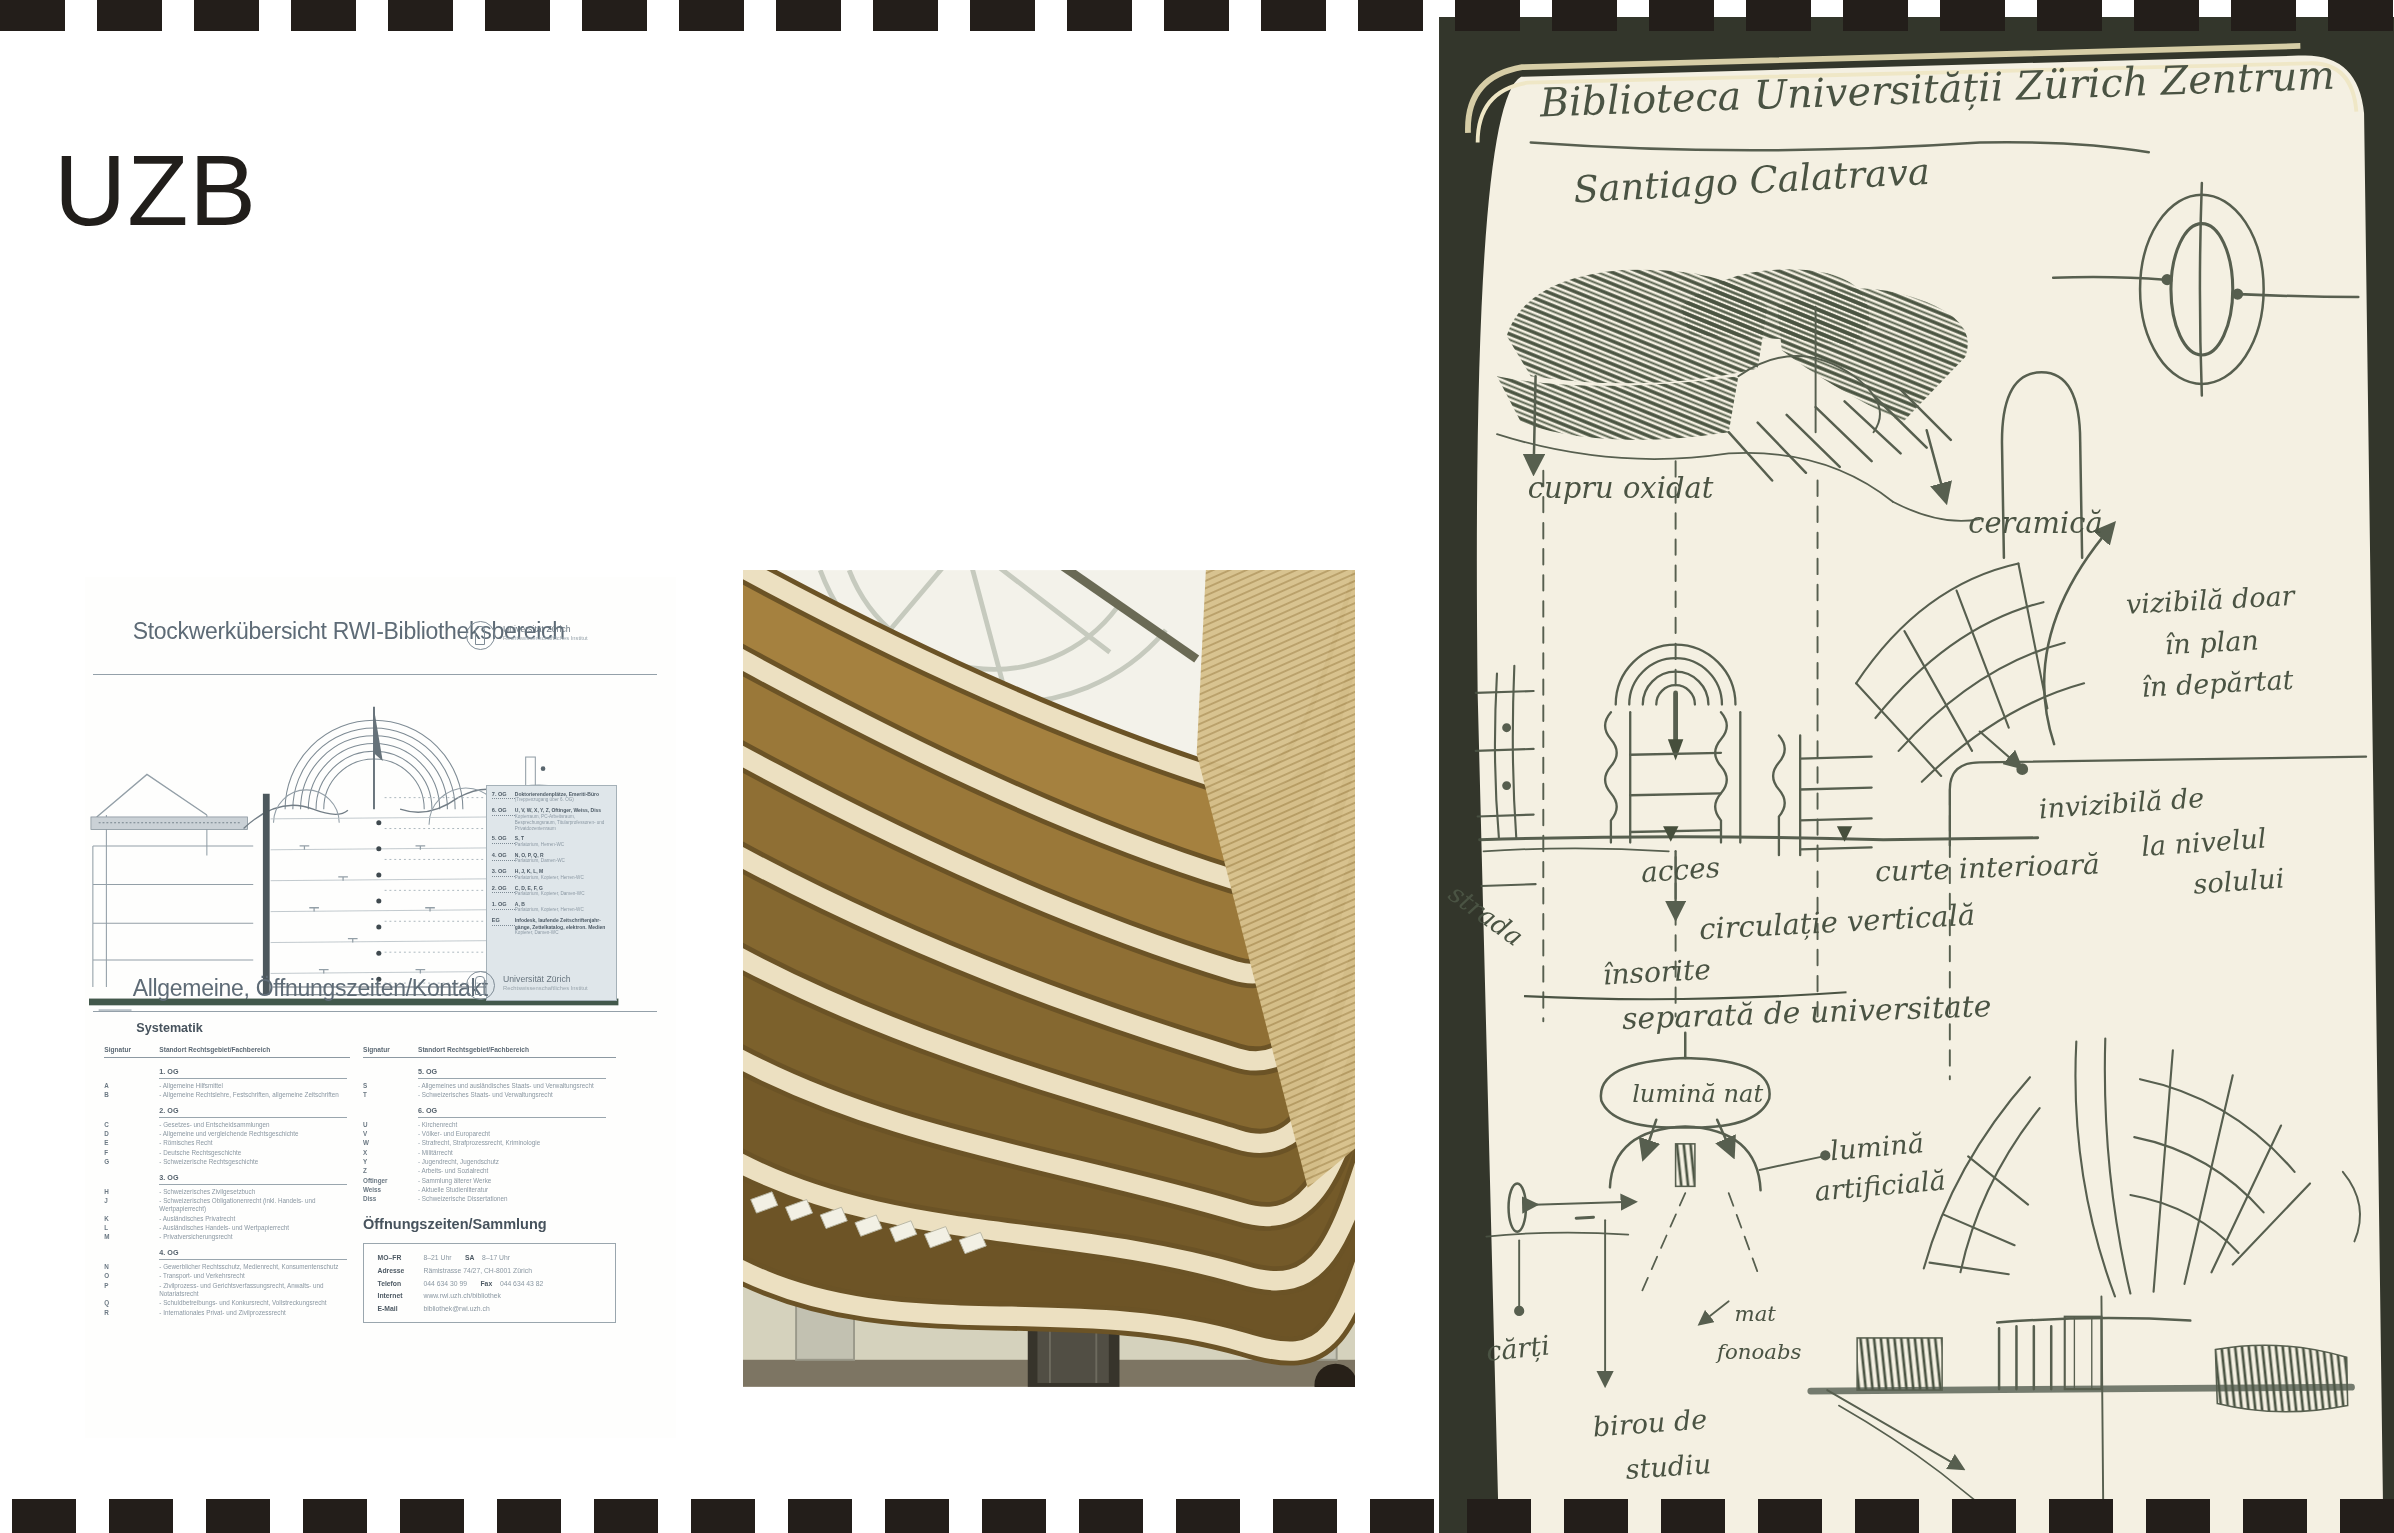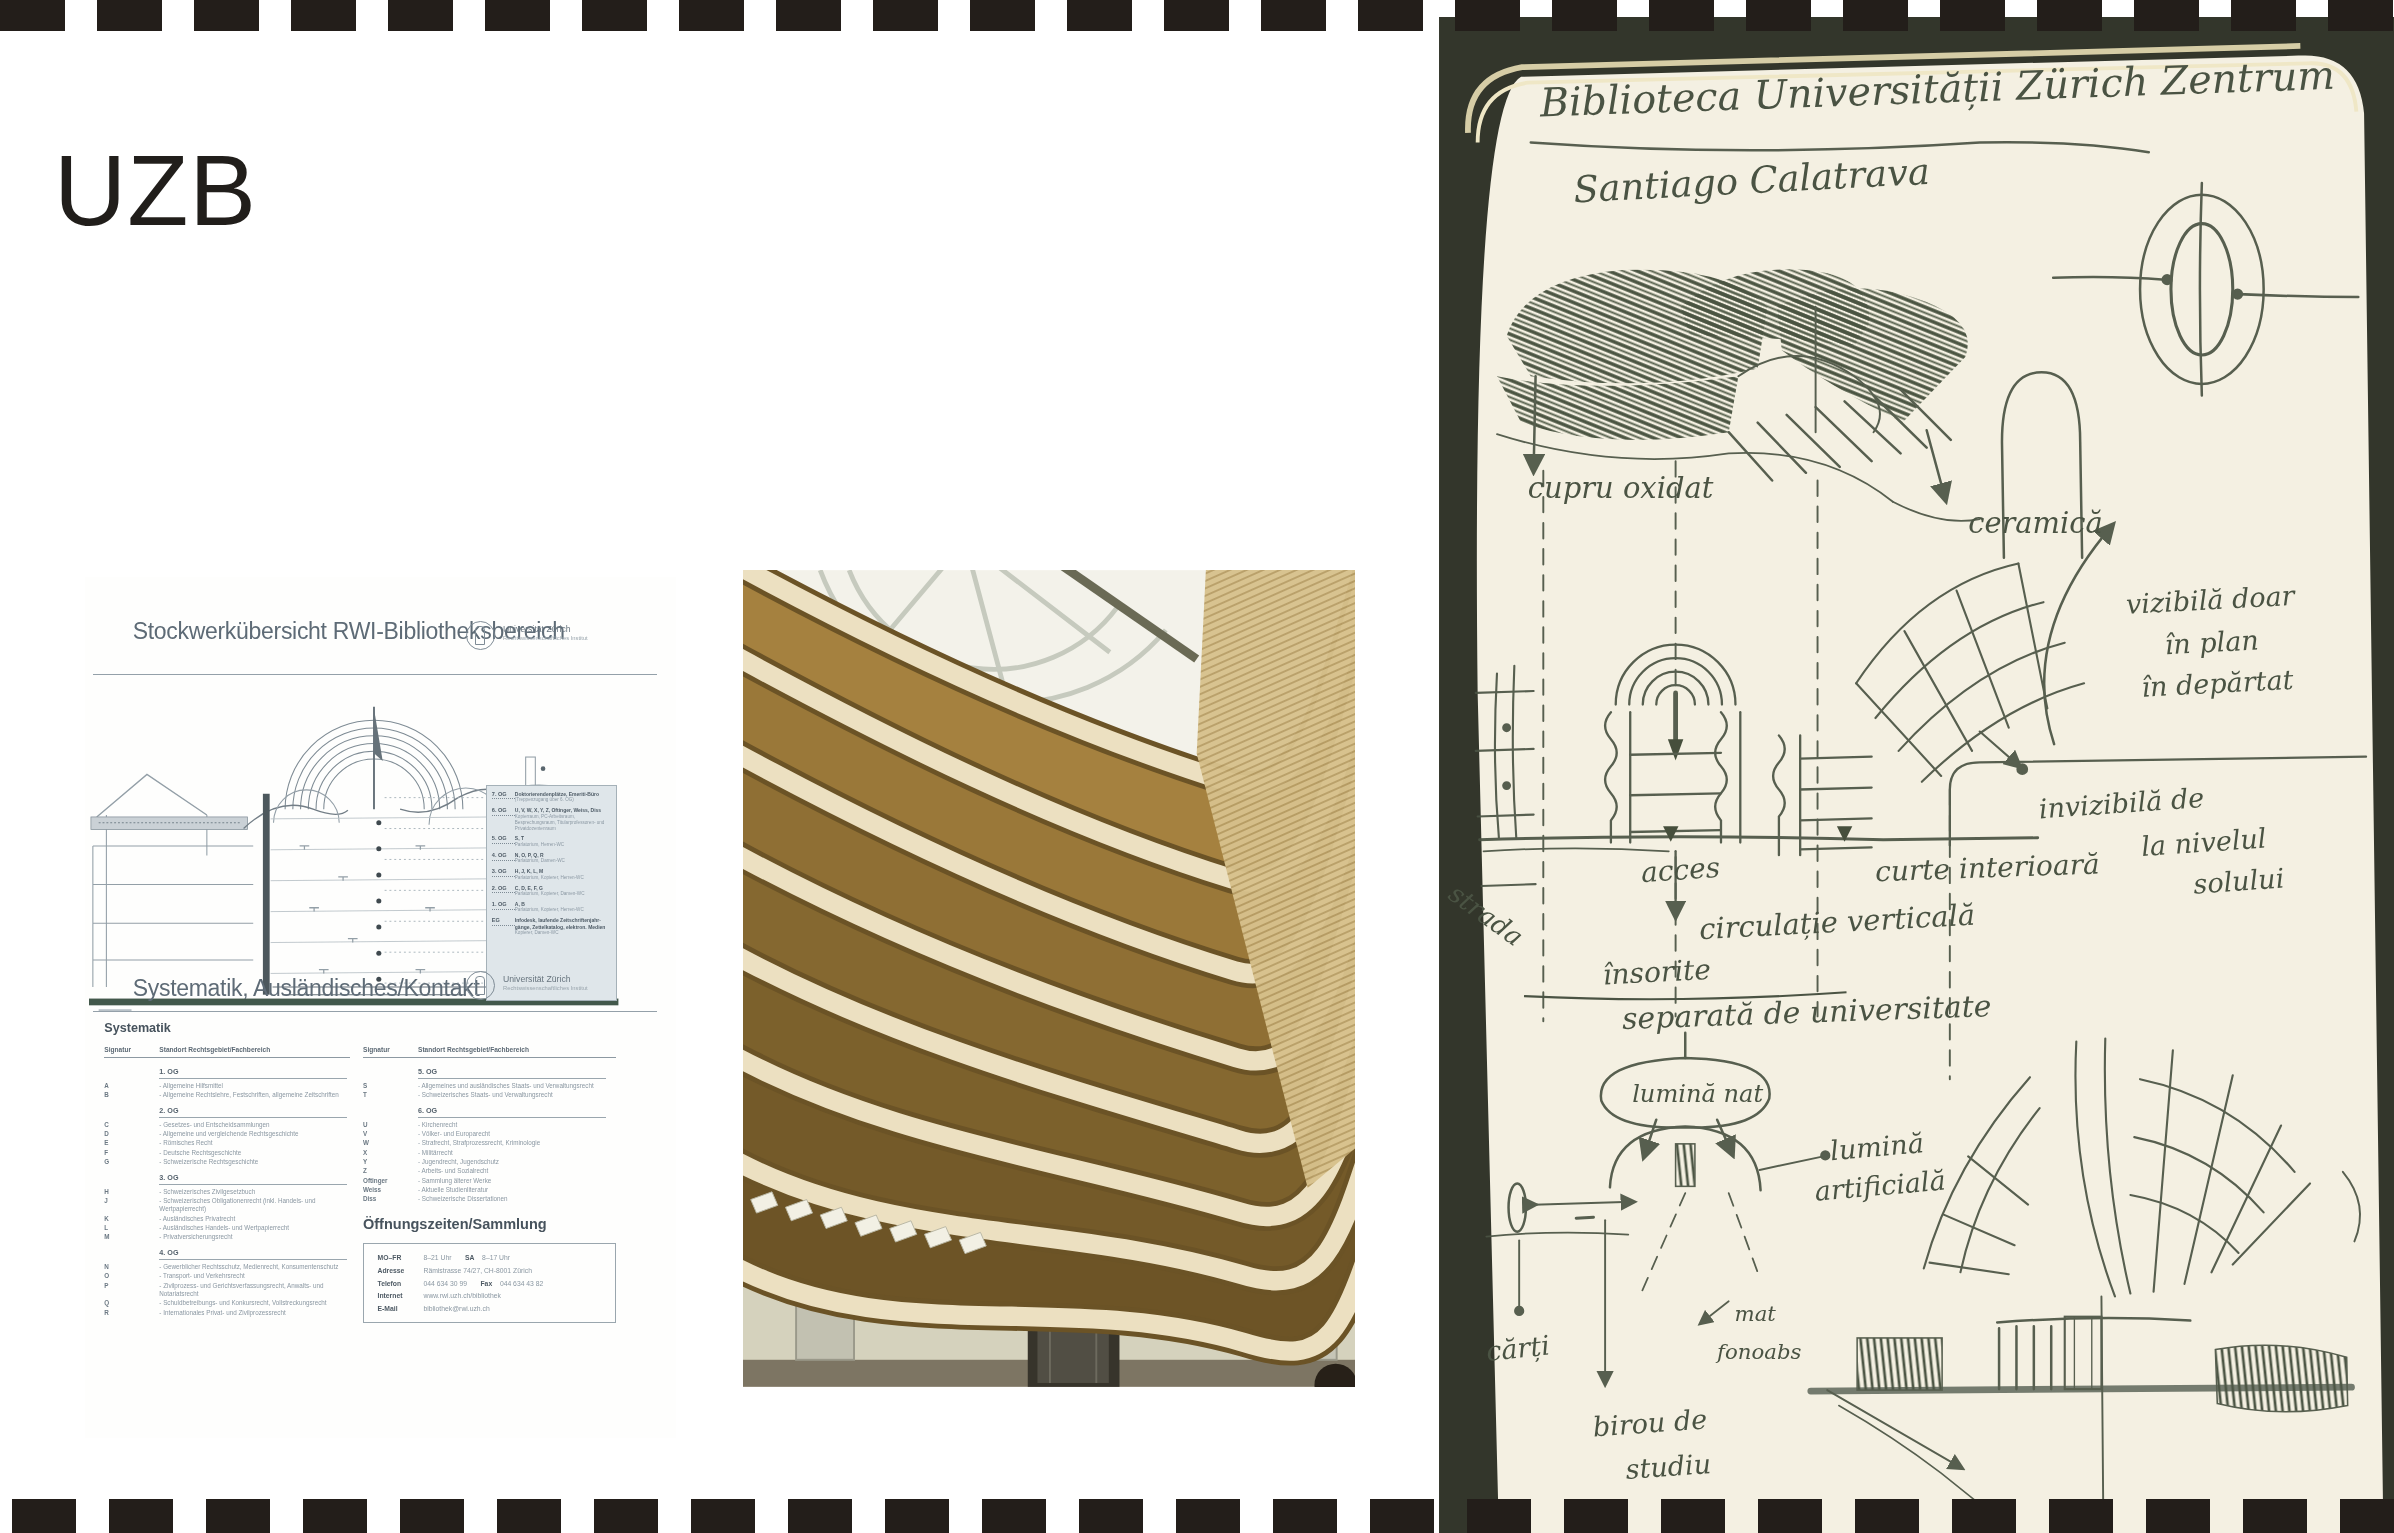--- a/index.html
+++ b/index.html
@@ -27,21 +27,21 @@
   
   #legend{position:absolute;left:401px;top:208px;width:131px;height:216px;background:#dfe6ea;
           border:0.8px solid #a5b1b8;box-sizing:border-box;padding:4.8px 3.9px 0 4.8px;}
   .lg-row{margin-bottom:3.9px;display:flex;}
   .lg-floor{width:23px;flex:none;font-size:5.6px;font-weight:bold;color:#4e5b66;
             border-bottom:1px dotted #7e8b95;height:7.7px;}
   .lg-body{width:97px;}
   .lg-bold{font-size:5px;font-weight:bold;color:#4e5b66;line-height:1.3;}
   .lg-sub{font-size:4.6px;color:#8d9aa5;line-height:1.3;}
   
-  .doc-h3{position:absolute;font-size:12.6px;font-weight:bold;color:#47535d;}
+  .doc-h3{position:absolute;font-size:12.6px;font-weight:bold;color:#47535d;margin-left:32px;}
   .sys-headers{position:absolute;display:flex;font-size:6.6px;font-weight:bold;color:#5d6a75;
                border-bottom:1px solid #8d99a2;padding-bottom:3.9px;}
   .sys-headers .c1{width:55px;flex:none;}
   .sys-col{position:absolute;width:251px;}
   .sys-head{font-weight:bold;font-size:7.2px;color:#55626d;border-bottom:1px solid #9aa6ae;
             margin:6.8px 0 2.9px 55px;padding-bottom:1.9px;width:188px;}
   .sys-row{display:flex;font-size:6.3px;line-height:1.32;color:#8a97a2;margin-bottom:1px;}
   .sys-row .sig{width:55px;flex:none;font-weight:bold;color:#6b7883;}
   .sys-row .txt{width:191px;}
   
@@ -196,21 +196,21 @@
 
         <div class="lg-row">
           <div class="lg-floor">EG</div>
           <div class="lg-body">
             <div class="lg-bold">Infodesk, laufende Zeitschriftenjahr- gänge, Zettelkatalog, elektron. Medien</div>
             <div class="lg-sub">Kopierer, Damen-WC</div>
           </div>
         </div>
       </div>
 
-    <div class="doc-h1" style="top:398px;">Systematik, Ausländisches/Kontakt</div>
+    <div class="doc-h1" style="top:398px;">Allgemeine, Öffnungszeiten/Kontakt</div>
     <div class="uzh-logo" style="left:381px;top:394px;">
       <div class="uzh-circle"></div>
       <div class="uzh-name">Universität Zürich</div>
       <div class="uzh-sub">Rechtswissenschaftliches Institut</div>
     </div>
     <div class="doc-hr" style="top:434px;"></div>
 
     <div class="doc-h3" style="left:19.3px;top:444px;">Systematik</div>
 
     <div class="sys-headers" style="left:19.3px;top:469px;width:246px;">

